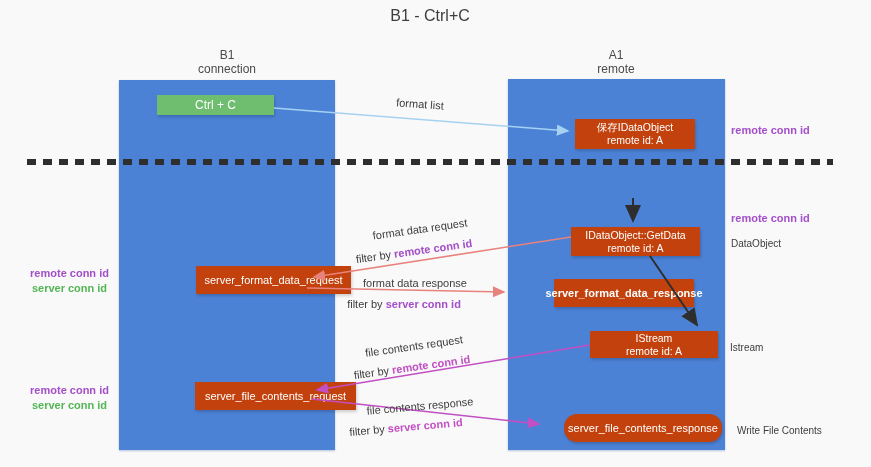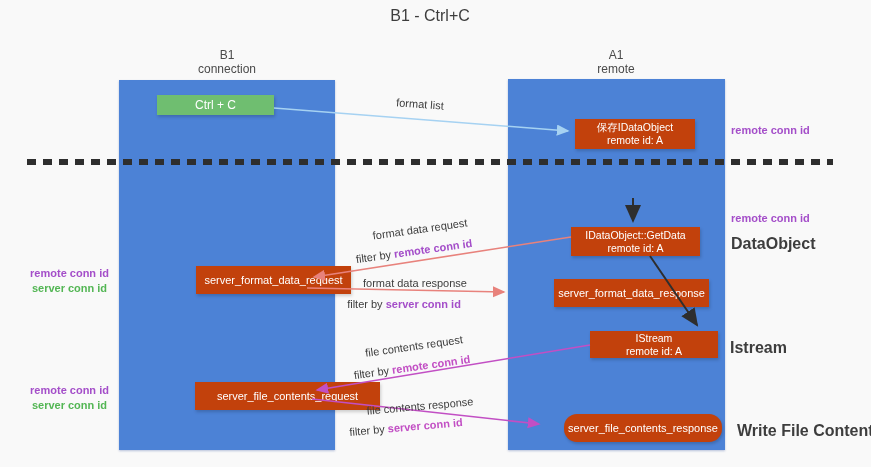--- a/index.html
+++ b/index.html
@@ -46,37 +46,37 @@
   .node .l2{font-size:10.5px;line-height:13px;}
   .node .l1{font-size:10.5px;line-height:13px;}
   .node.single{font-size:11px;margin-left:44px;}
 
   .n-ctrl-c{left:157px;top:95px;width:117px;height:20px;}
   .n-ctrl-v{left:573px;top:172px;width:120px;height:25px;}
   .n-save{left:575px;top:119px;width:120px;height:30px;}
   .n-getdata{left:571px;top:227px;width:129px;height:29px;}
   .n-istream{left:590px;top:331px;width:128px;height:27px;}
   .n-sfdreq{left:152px;top:266px;width:155px;height:28px;}
-  .n-sfdresp{left:510px;top:279px;width:155px;height:28px;}
-  .n-sfcreq{left:151px;top:382px;width:185px;height:28px;}
+  .n-sfdresp{left:510px;top:279px;width:140px;height:28px;font-weight:bold;}
+  .n-sfcreq{left:151px;top:382px;width:161px;height:28px;}
   .n-sfcresp{left:520px;top:414px;width:158px;height:28px;border-radius:13px;}
 
   svg.arrows{position:absolute;left:0;top:0;z-index:6;pointer-events:none;}
 
   .edge-label{
     position:absolute;font-size:11px;color:#3d3d3d;white-space:nowrap;
     transform:translate(-50%,-50%);z-index:7;
   }
   .edge-label b.purple{color:#a44ec9;font-weight:bold;}
   .edge-label b.magenta{color:#c24fc4;font-weight:bold;}
 
   .side-label{position:absolute;white-space:nowrap;z-index:7;}
   .purple-bold{color:#a44ec9;font-weight:bold;font-size:11px;line-height:15px;}
   .green-bold{color:#53b654;font-weight:bold;font-size:11px;line-height:15px;}
-  .black-label{color:#3d3d3d;font-size:16px;line-height:15px;font-weight:bold;}
+  .black-label{color:#3d3d3d;font-size:10px;line-height:15px;}
 
   .left-block{width:115px;text-align:center;}
 </style>
 </head>
 <body>
 
 <div class="stage">
 
   <div class="title">
     <div>B1 - Ctrl+C</div>

